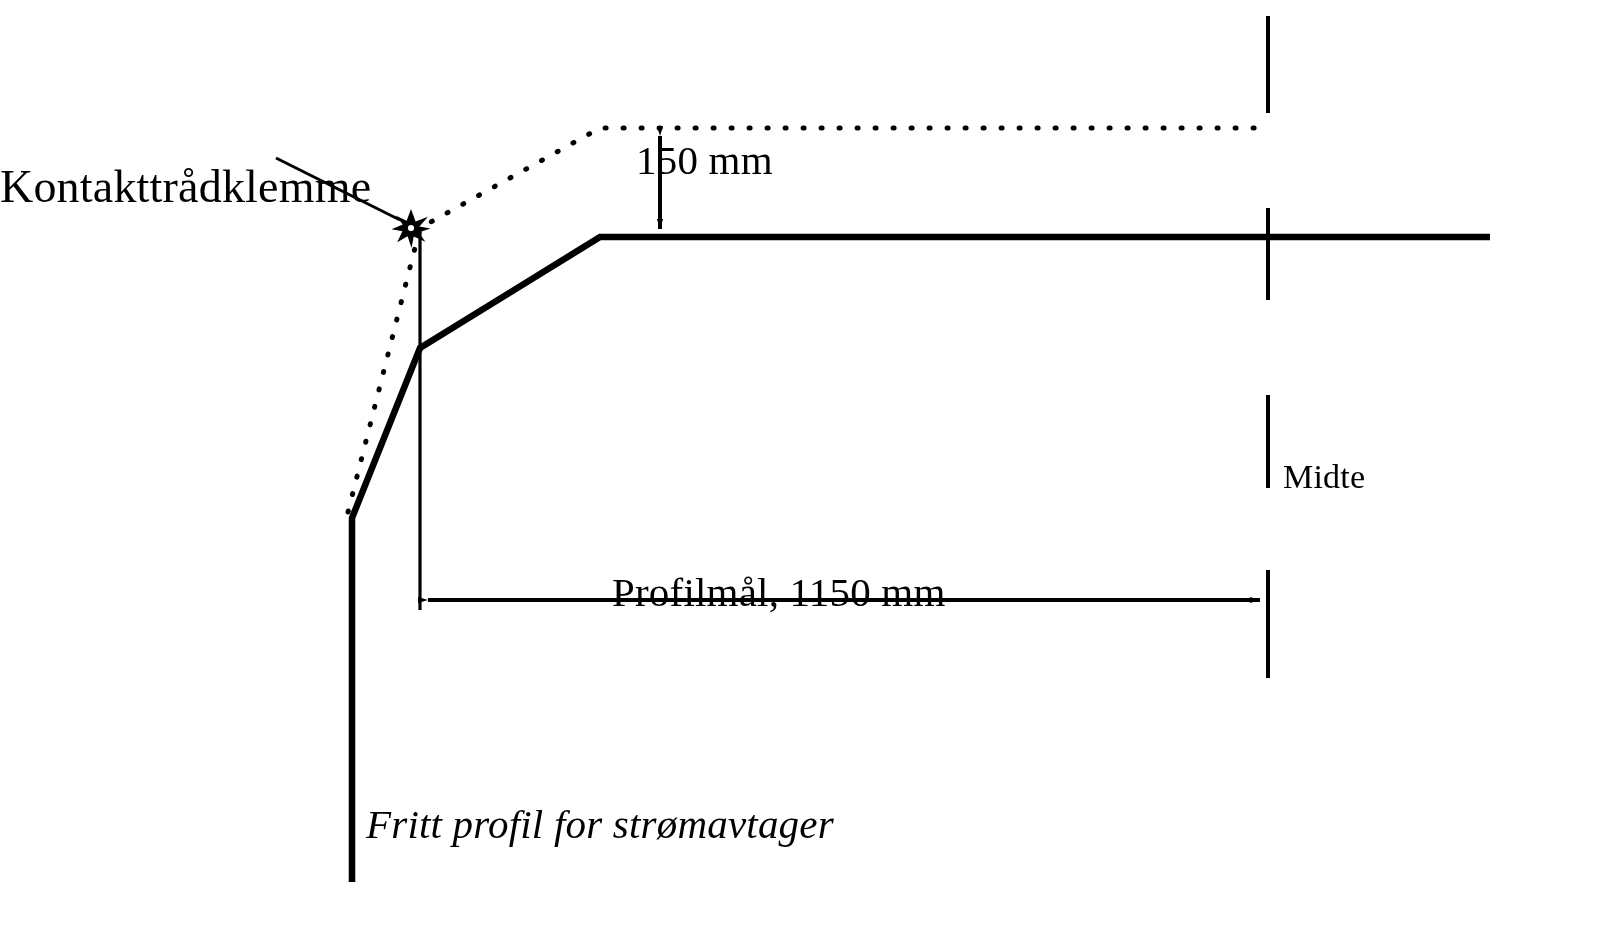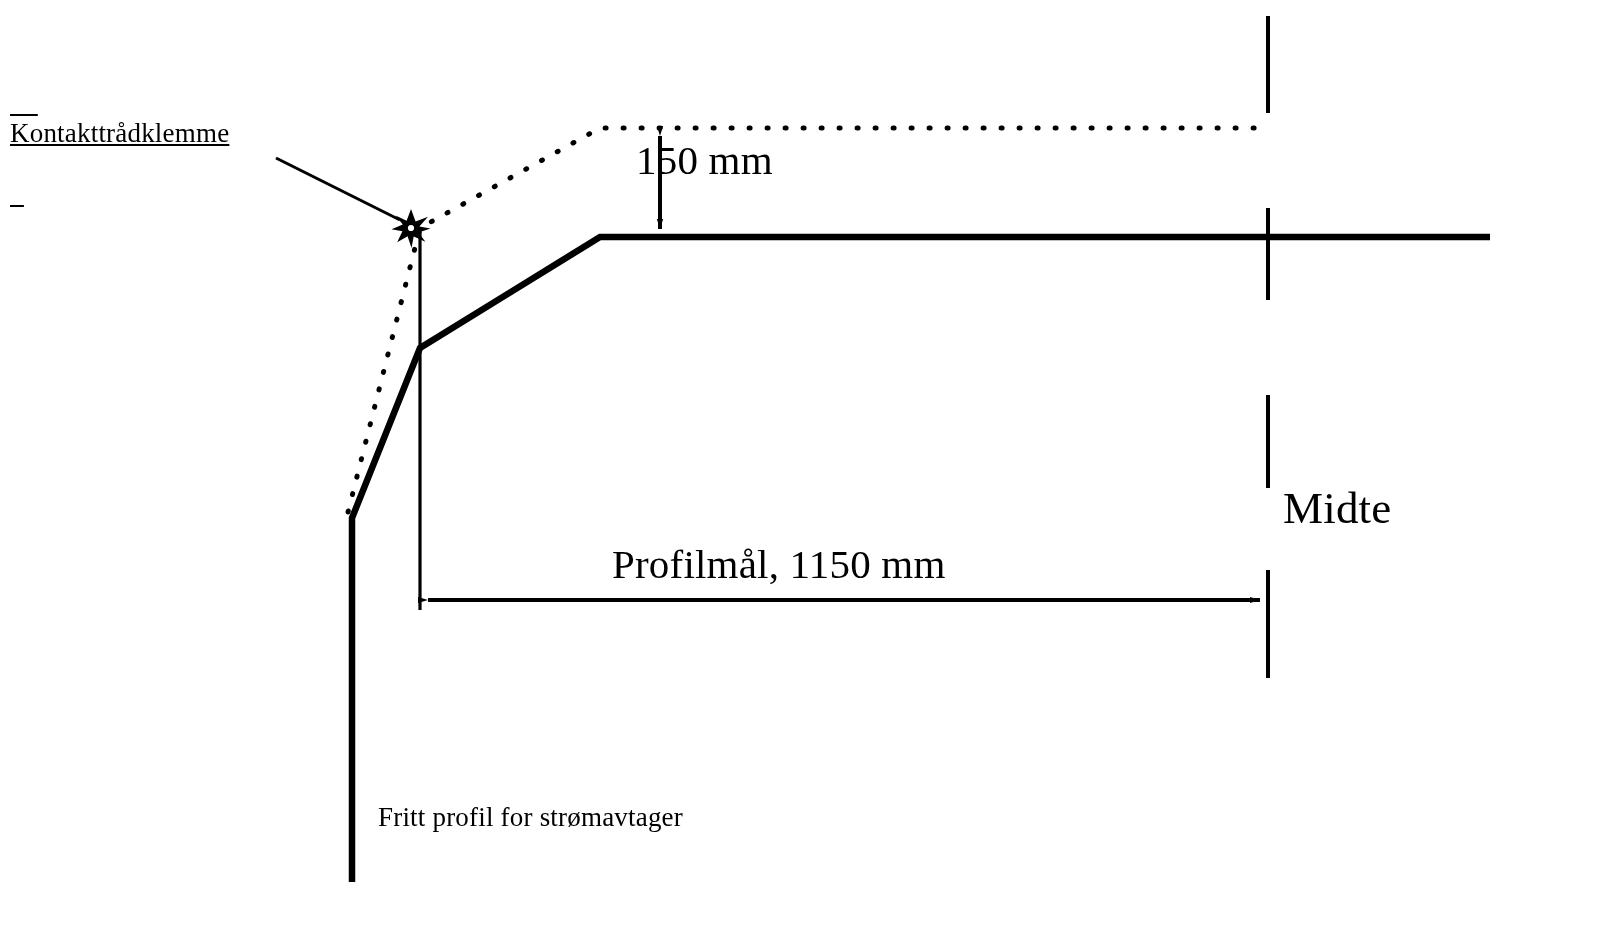--- a/index.html
+++ b/index.html
@@ -29,44 +29,44 @@
   }
   .dlabel {
     position: absolute;
     font-family: "Liberation Serif", "DejaVu Serif", serif;
     color: #000000;
     white-space: pre;
     line-height: 1.12;
     letter-spacing: 0.2px;
   }
   #label-kontakt {
-    left: 10px;
+    left: 0;
     top: 58px;
-    font-size: 27px;
-    text-decoration: underline;
+    font-size: 46px;
   }
   #label-150 {
     left: 636px;
     top: 138px;
     font-size: 41px;
   }
   #label-midte {
     left: 1283px;
     top: 382px;
-    font-size: 45px;
+    font-size: 34px;
   }
   #label-profilmaal {
     left: 612px;
-    top: 542px;
+    top: 570px;
     font-size: 41px;
   }
   #label-fritt {
-    left: 378px;
+    left: 366px;
     top: 802px;
-    font-size: 27px;
+    font-size: 41px;
+    font-style: italic;
   }
 </style>
 </head>
 <body>
 
 <div id="diagram-root">
 
   <svg id="diagram-svg" viewBox="0 0 1600 947" xmlns="http://www.w3.org/2000/svg">
 
     <defs>

